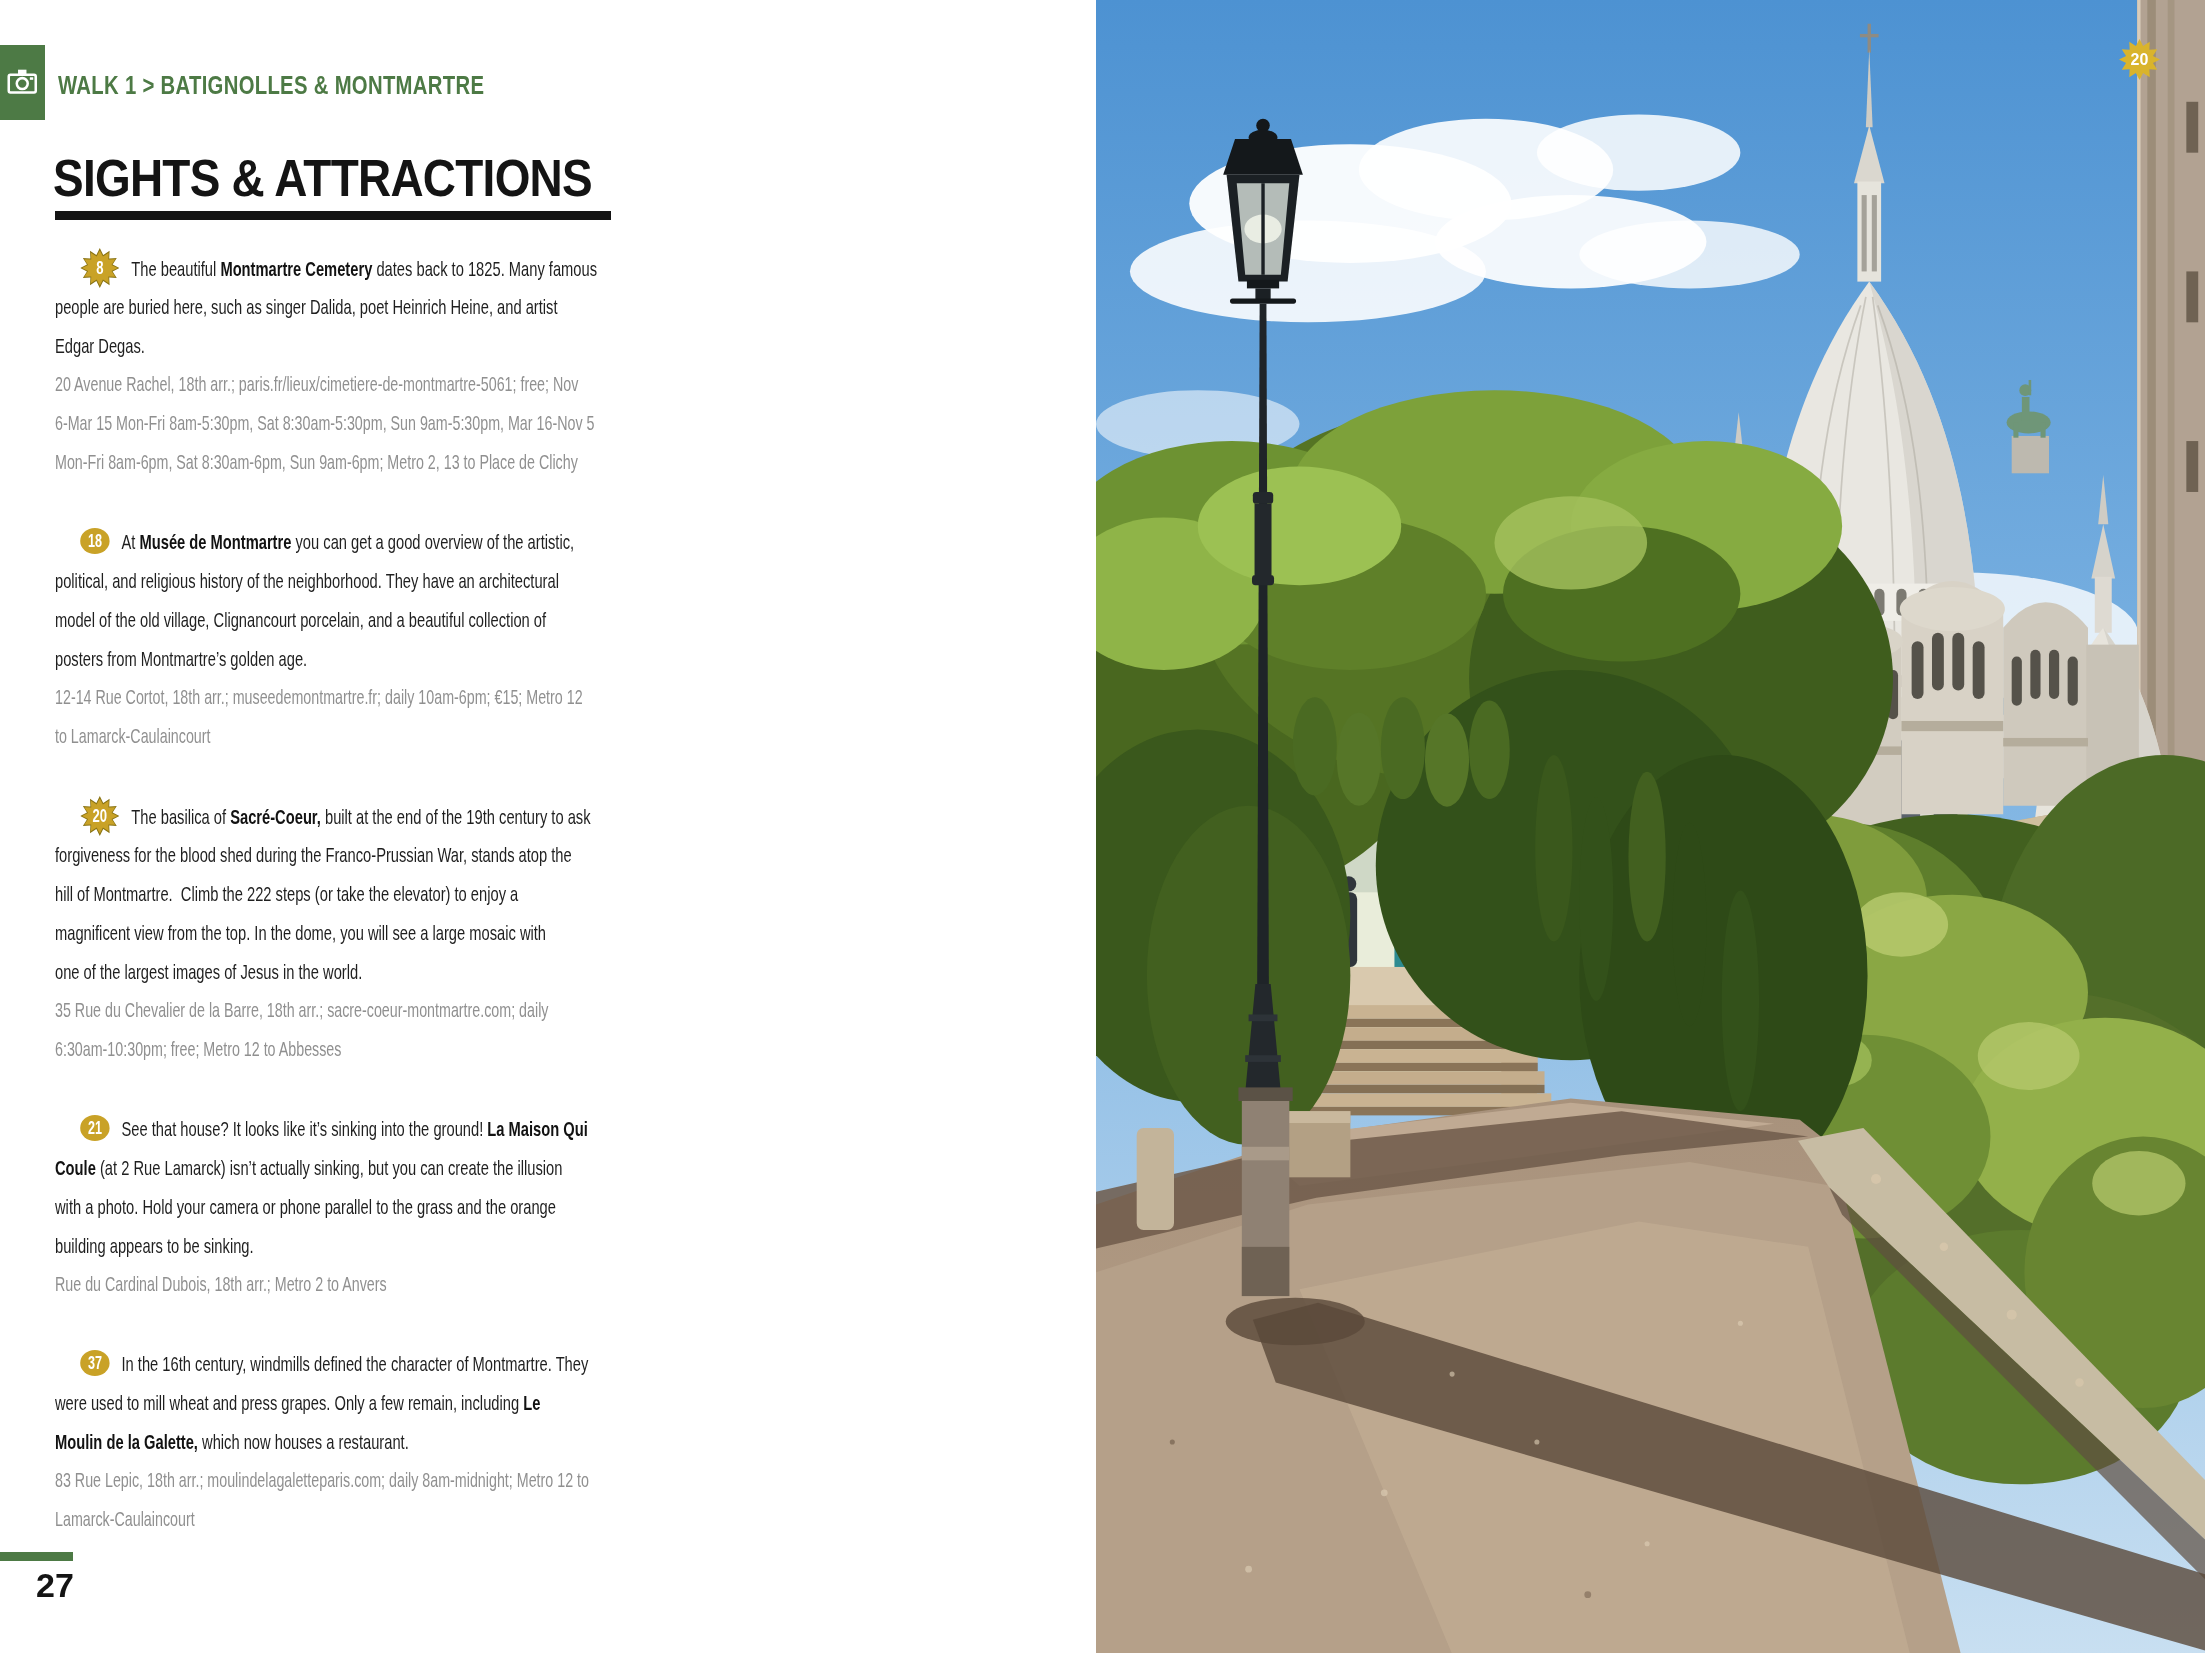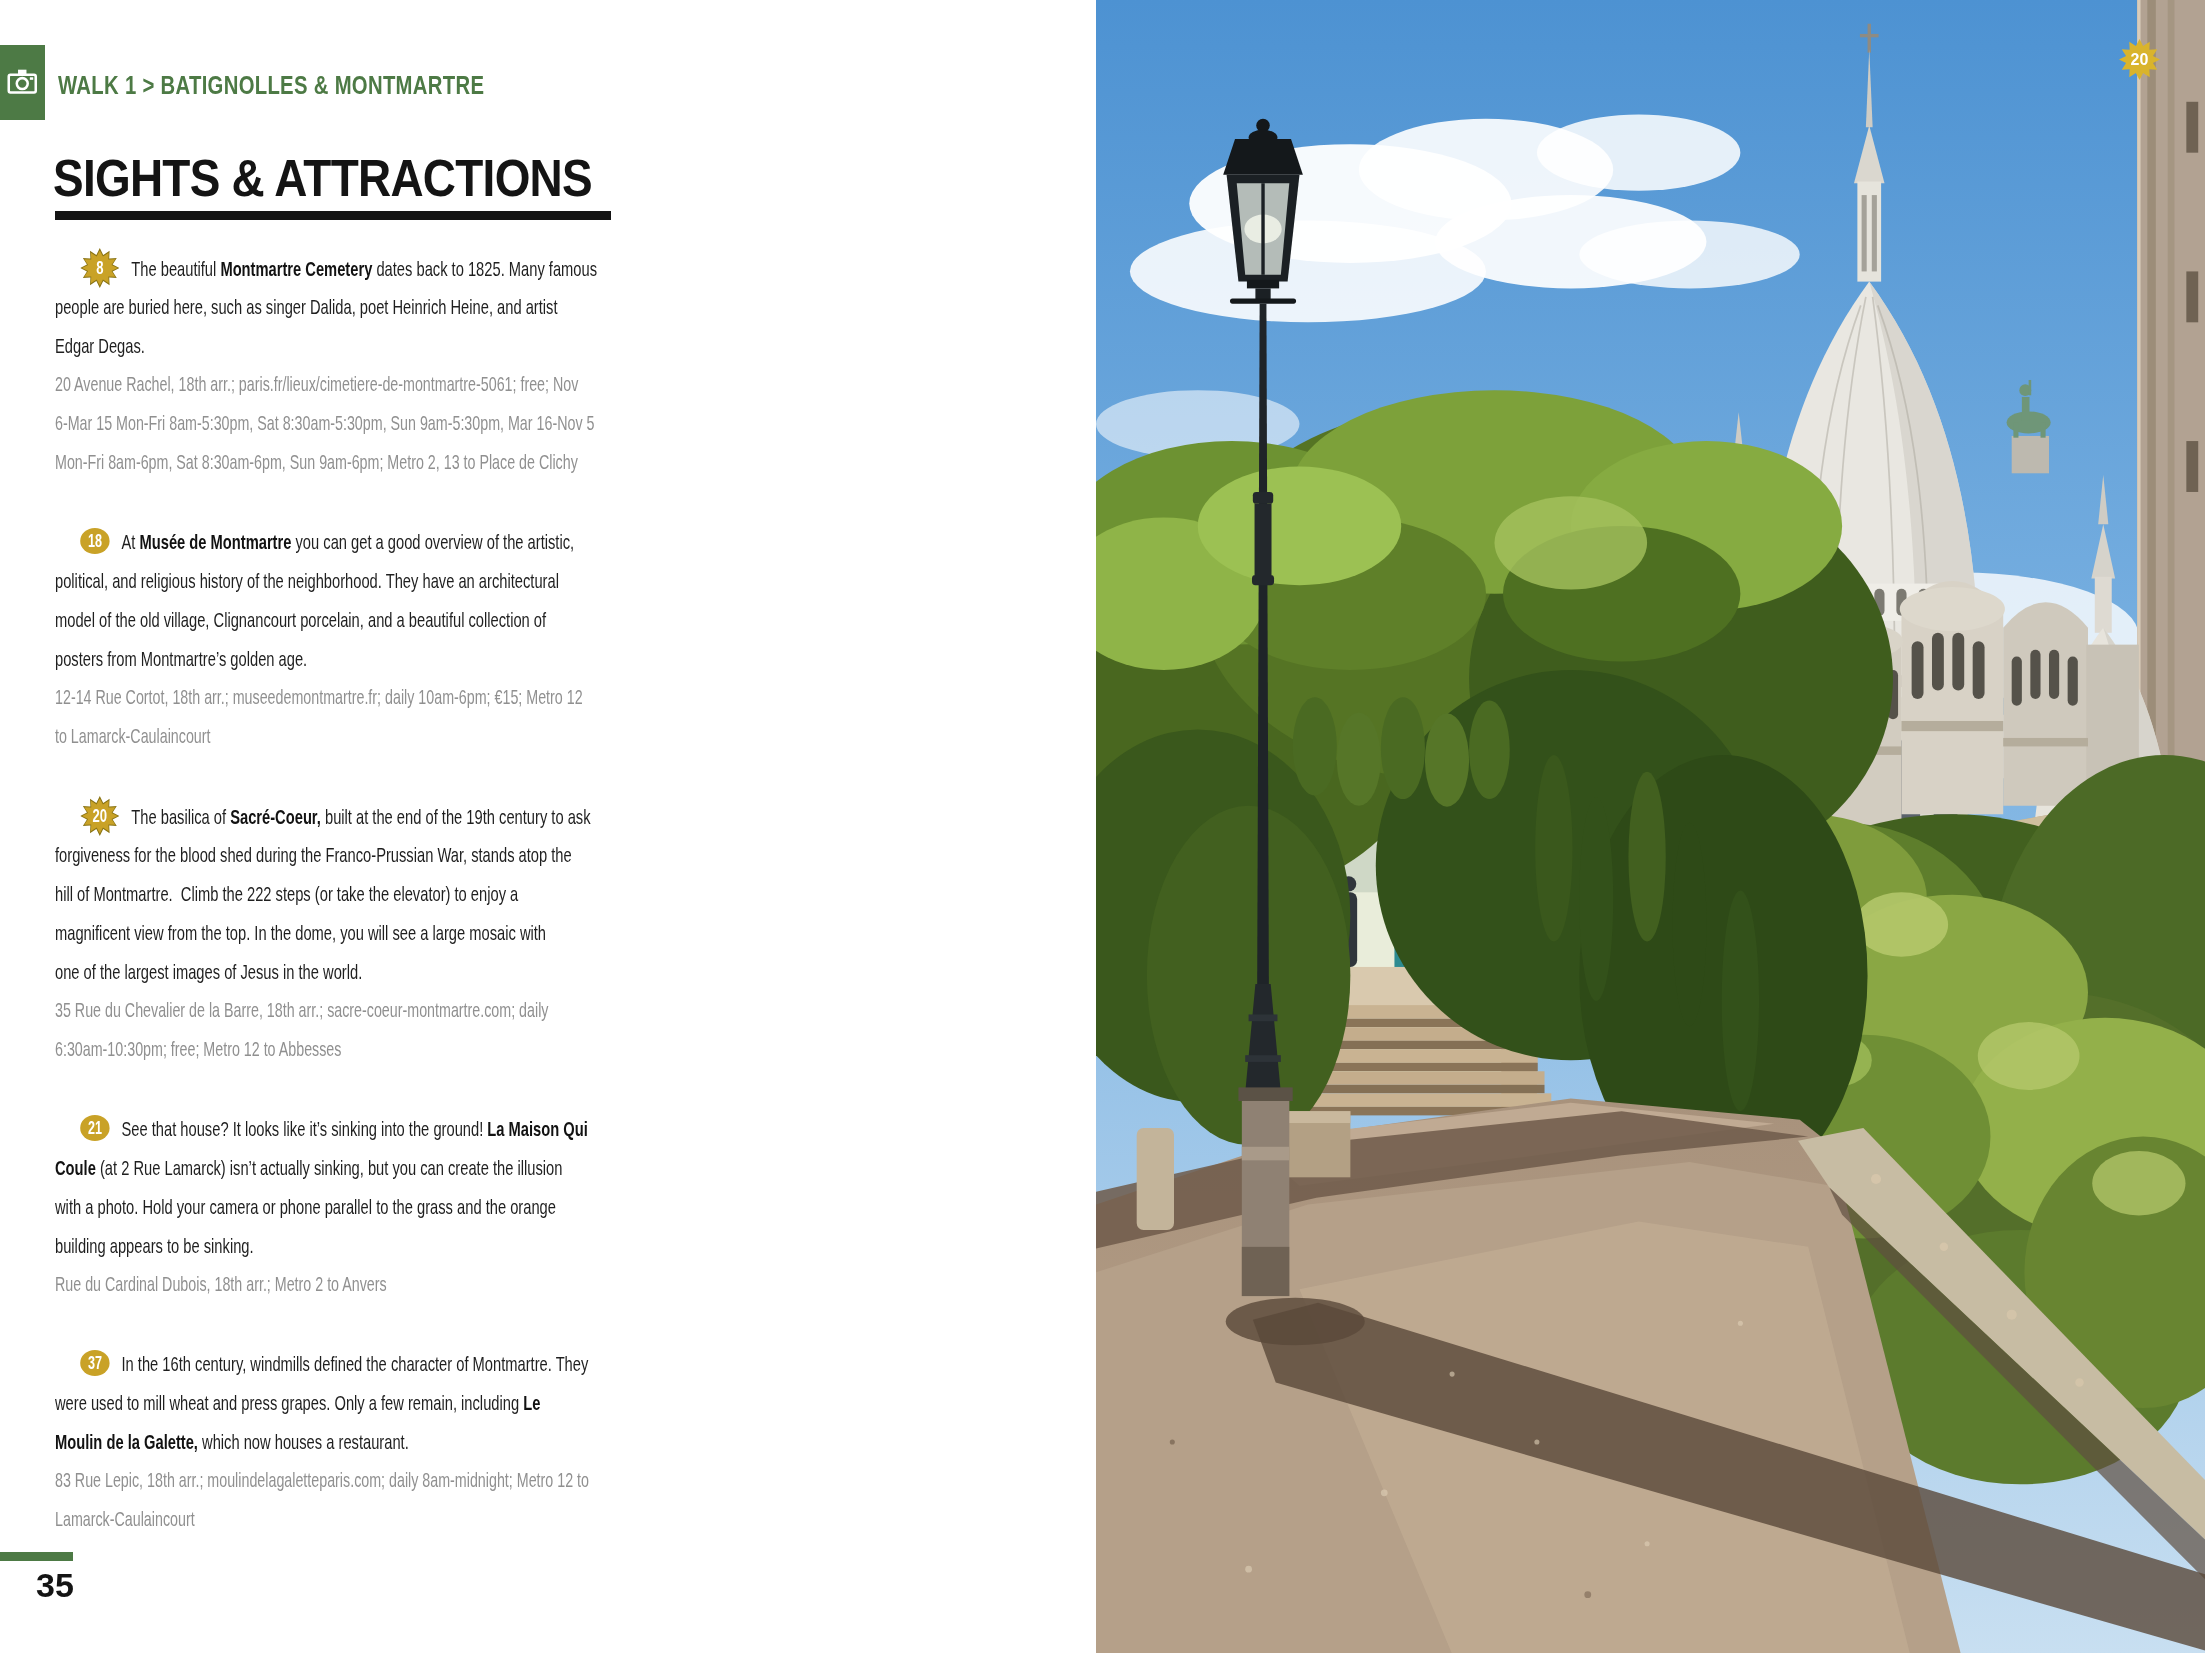--- a/index.html
+++ b/index.html
@@ -97,21 +97,21 @@
     <div class="attraction">
       <div class="pline"><span class="badge circle"><em>37</em></span><span>In the 16th century, windmills defined the character of Montmartre. They</span></div>
       <div class="pline"><span>were used to mill wheat and press grapes. Only a few remain, including </span><b>Le</b></div>
       <div class="pline"><b>Moulin de la Galette,</b><span> which now houses a restaurant.</span></div>
       <div class="dline">83 Rue Lepic, 18th arr.; moulindelagaletteparis.com; daily 8am-midnight; Metro 12 to</div>
       <div class="dline">Lamarck-Caulaincourt</div>
     </div>
   </div>
 
 <div class="footer-rule"></div>
-<div class="page-number">35</div>
+<div class="page-number">27</div>
 
 <div class="photo">
   <svg viewBox="0 0 1308 1950" preserveAspectRatio="none">
     <defs>
       <linearGradient id="sky" x1="0" y1="0" x2="0" y2="1">
         <stop offset="0" stop-color="#4d92d2"></stop>
           <stop offset=".45" stop-color="#7db3e2"></stop>
           <stop offset="1" stop-color="#c8dff1"></stop>
       </linearGradient>
       <linearGradient id="pathg" x1="0" y1="0" x2="0" y2="1">

